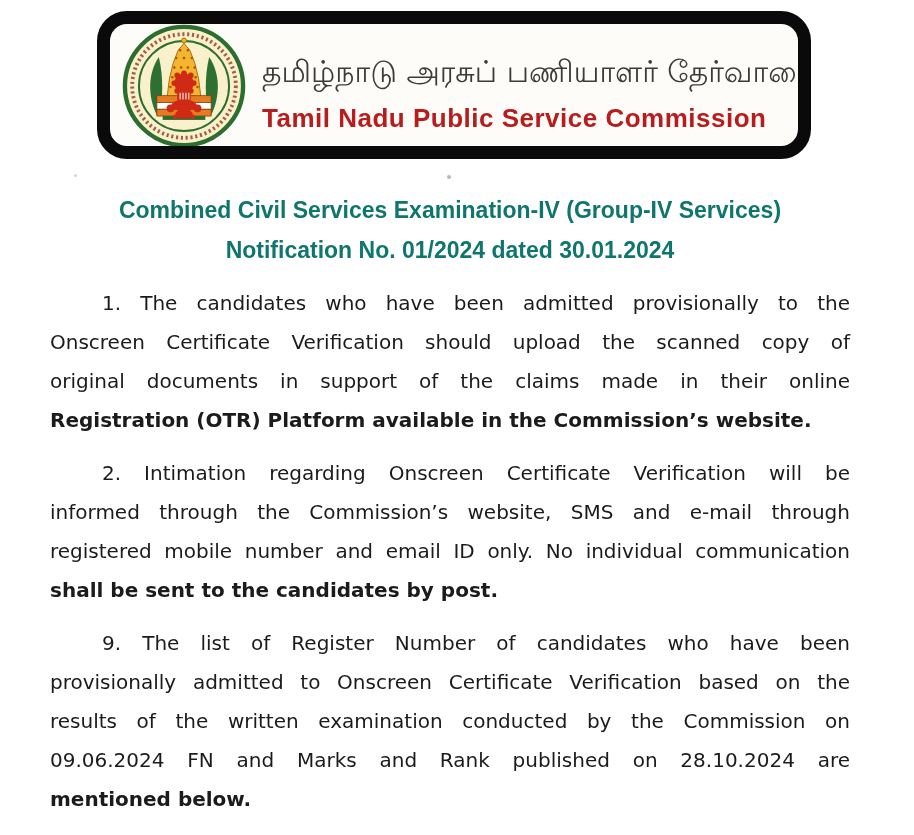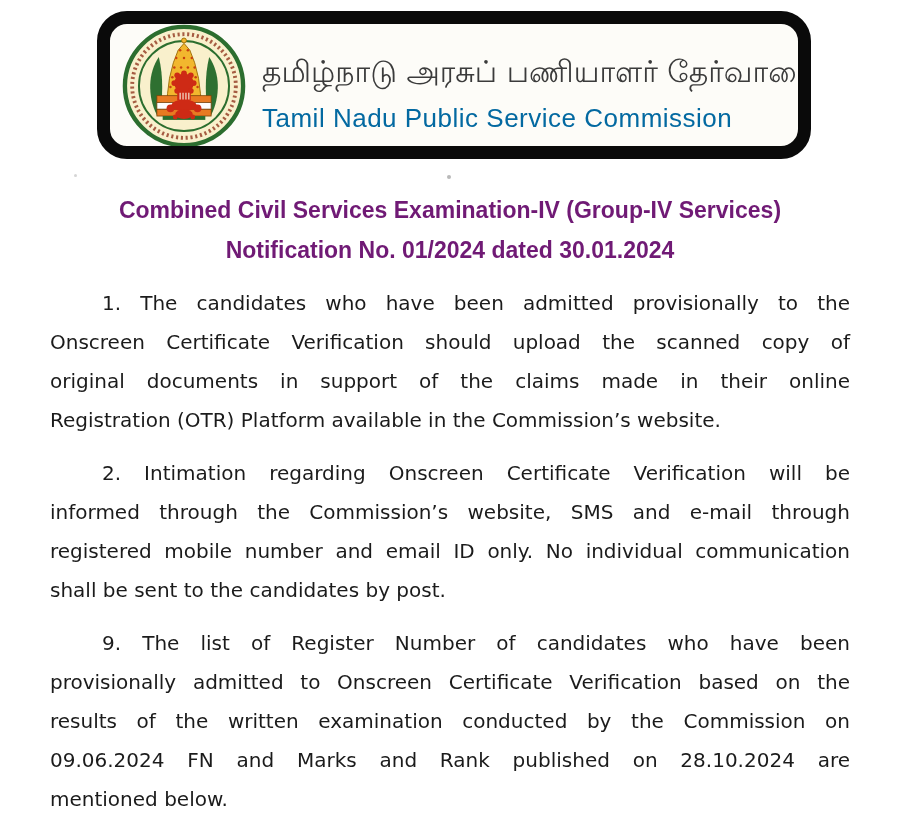--- a/index.html
+++ b/index.html
@@ -26,48 +26,48 @@
     position: absolute; left: 12px; top: 0px;
     width: 124px; height: 124px;
   }
   .header-text { position: absolute; left: 152px; top: 26px; width: 540px; }
   .tamil-line {
     font-size: 30px; line-height: 44px;
     color: #3b3b3b; white-space: nowrap;
   }
   .english-line {
     font-family: "Liberation Sans", sans-serif;
-    font-size: 26px; font-weight: 400;
+    font-size: 26px; font-weight: 700;
     line-height: 36px; margin-top: 6px;
-    color: #0369a1; white-space: nowrap;
+    color: #b91c1c; white-space: nowrap;
     letter-spacing: 0.5px;
   }
 
   
   .speck { position: absolute; border-radius: 50%; background: #b9b9b9; }
   .speck-1 { left: 447px; top: 175px; width: 4px; height: 4px; }
   .speck-2 { left: 74px;  top: 174px; width: 3px; height: 3px; opacity: .6; }
 
   
   .content { position: absolute; left: 50px; top: 190px; width: 800px; }
   .doc-title, .doc-subtitle {
     text-align: center;
     font-family: "Liberation Sans", sans-serif;
     font-weight: 700;
     font-size: 23px; line-height: 40px;
-    color: #701a75;
+    color: #0f766e;
   }
   .para { margin-top: 14px; font-size: 20px; }
   .line {
     line-height: 39px;
     text-align: justify;
     text-align-last: justify;
   }
   .line.first { padding-left: 52px; }
-  .line.last { text-align-last: left; }
+  .line.last { text-align-last: left; font-weight: bold; }
 </style>
 </head>
 <body>
 
 <div class="page">
 
   <div class="header-box">
     <div class="logo-wrap">
       <svg viewBox="0 0 128 128" width="100%" height="100%">
 

